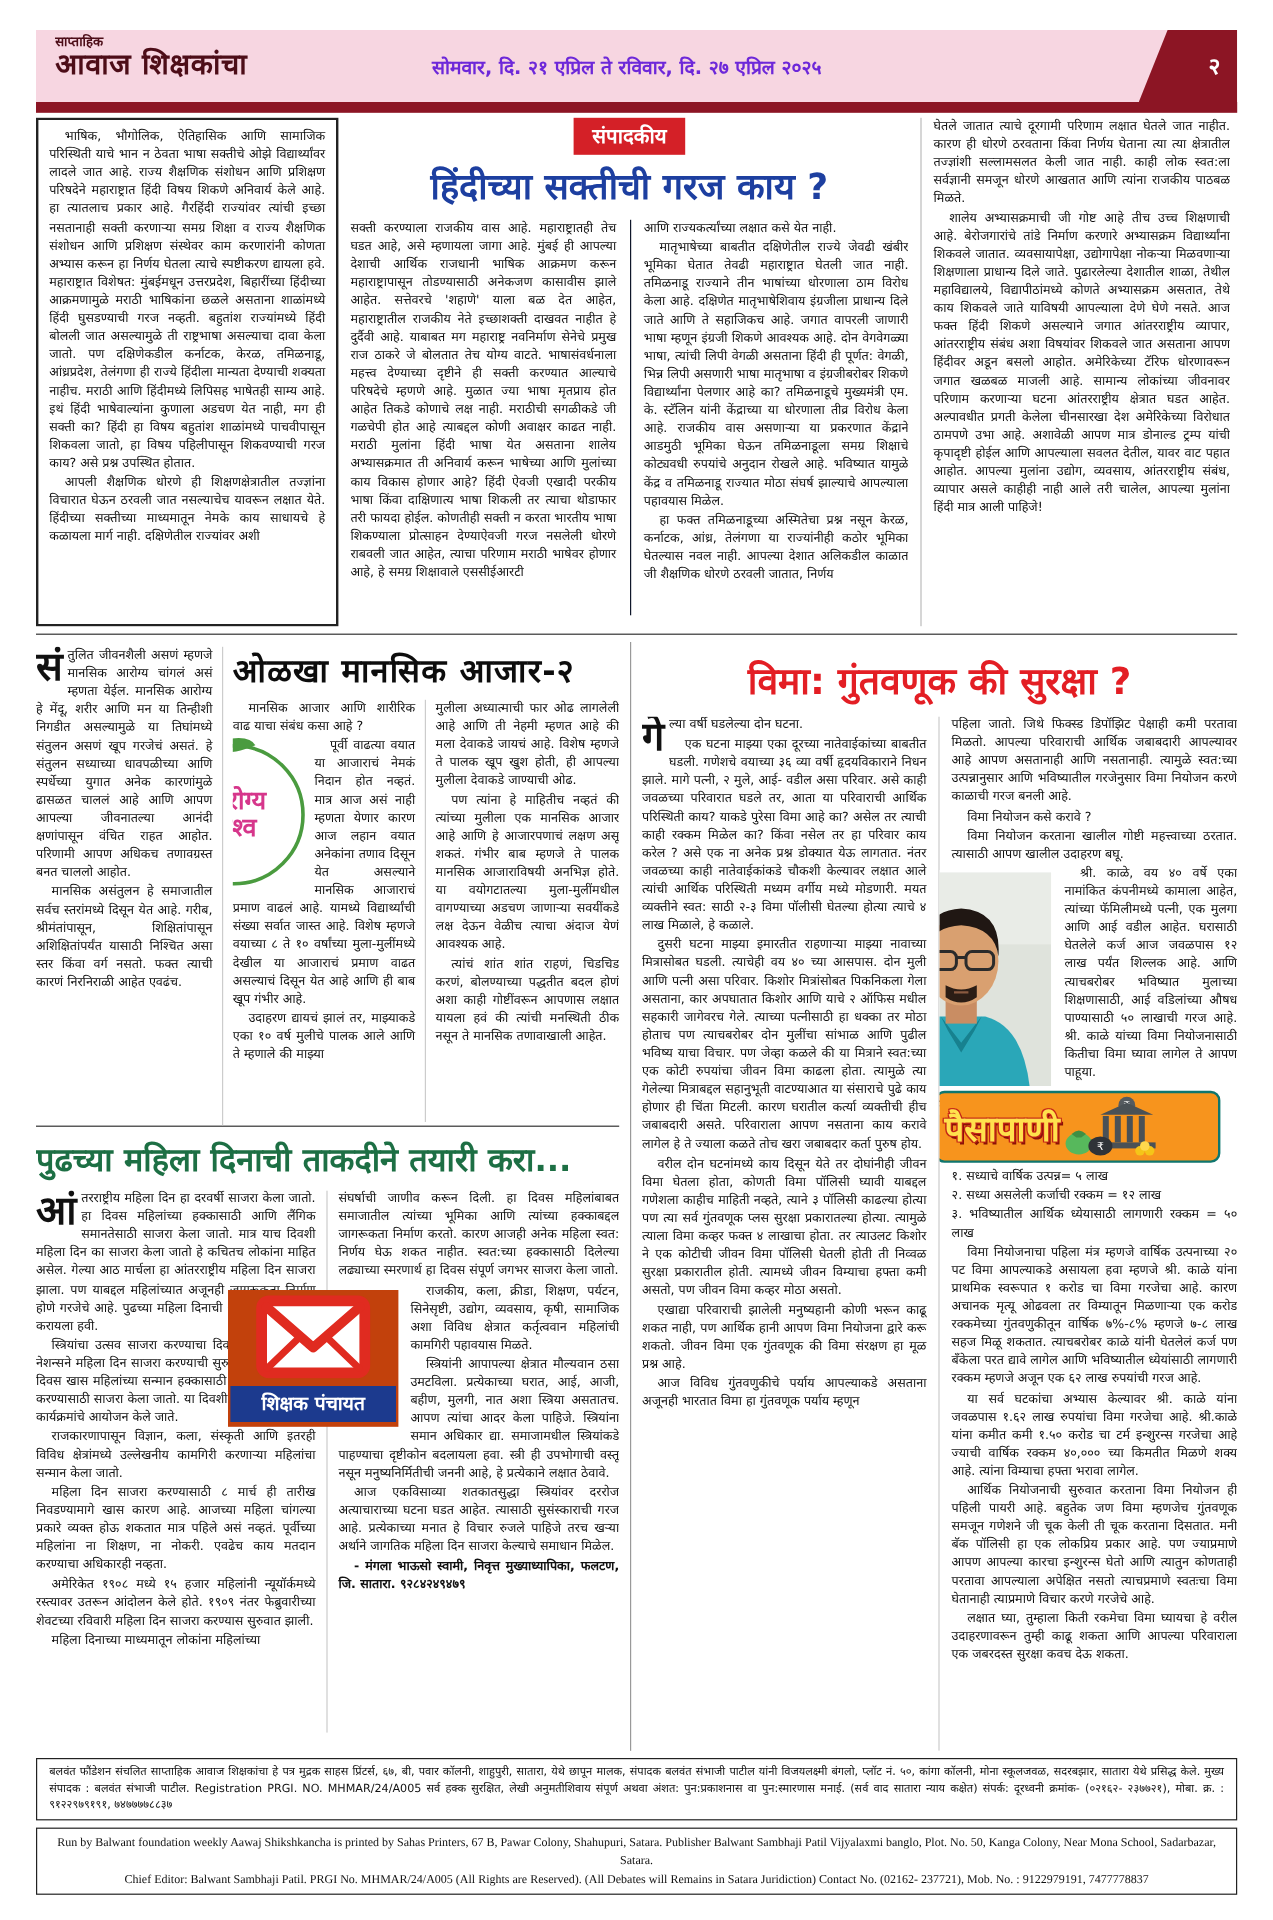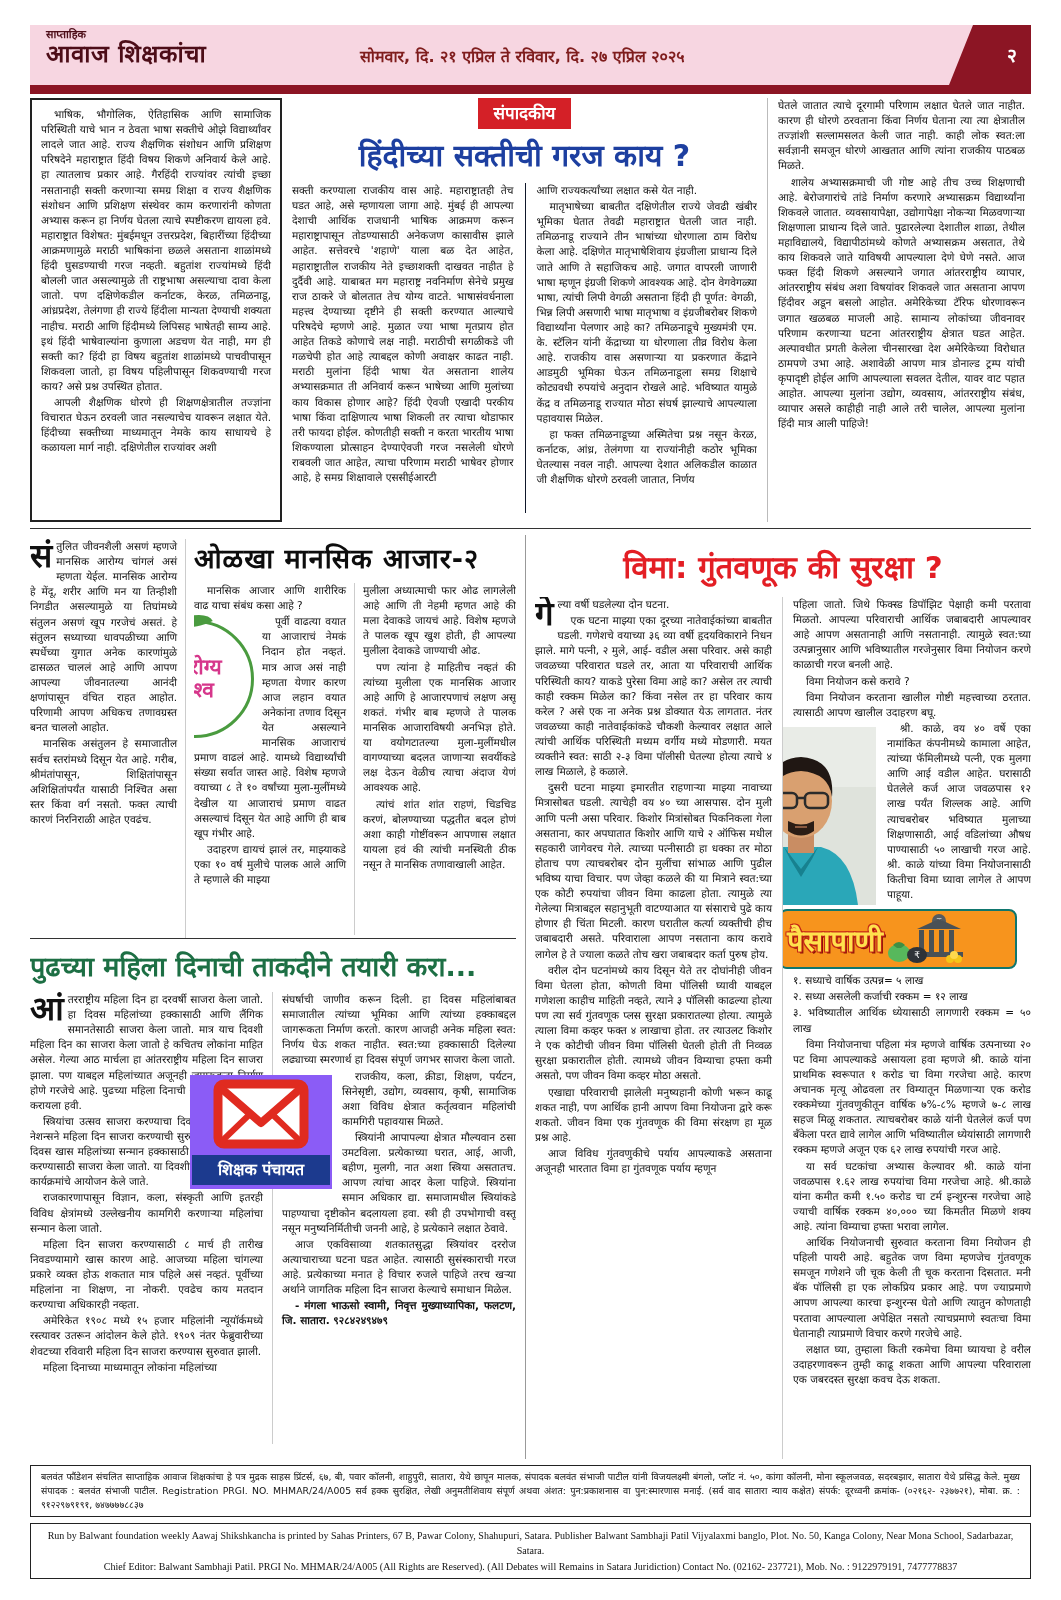--- a/index.html
+++ b/index.html
@@ -5,21 +5,21 @@
   * { box-sizing: border-box; margin: 0; padding: 0; }
   body { background:#777; font-family:"DejaVu Sans", sans-serif; }
   .page { width:1061px; height:1600px; background:#fff; margin:0 auto; position:relative; overflow:hidden; }
   .inner { width:1001px; margin:0 auto; }
 
   
   .band { position:relative; margin-top:25px; height:60px; background:#f7d6e1; }
   .masthead { position:absolute; left:16px; top:4px; color:#4d0d18; }
   .weekly { font-size:11px; font-weight:bold; line-height:1.1; }
   .paper-title { font-size:24px; font-weight:bold; line-height:1.15; letter-spacing:0.5px; }
-  .dateline { position:absolute; left:330px; top:20px; font-size:16px; font-weight:bold; color:#7f1d1d; }
+  .dateline { position:absolute; left:330px; top:20px; font-size:16px; font-weight:bold; color:#6d28d9; }
   .corner { position:absolute; right:0; top:0; width:100px; height:60px; background:#8c1524;
             clip-path:polygon(42% 0, 100% 0, 100% 100%, 18% 100%); }
   .corner span { position:absolute; right:14px; top:17px; color:#fff; font-size:19px; font-weight:bold; }
   .maroonbar { height:9px; background:#8c1524; }
 
   
   .col p { font-size:10.5px; line-height:1.44; text-align:justify; text-indent:13px; color:#111; margin:0 0 1px 0; }
   .col p.cont { text-indent:0; }
   .col p.q { text-indent:13px; }
   .dropcap { float:left; font-size:33px; line-height:0.9; font-weight:bold; padding:2px 4px 0 0; text-indent:0; }
@@ -58,21 +58,21 @@
   .leaf { position:absolute; width:34px; height:16px; background:#4a9b3f; border-radius:0 100% 0 100%; }
   .leaf.l1 { top:-10px; left:38px; transform:rotate(-25deg); }
 
   
   .wd { padding-top:6px; height:512px; overflow:hidden; }
   .wd-headline { color:#1d6f44; font-size:27px; font-weight:bold; margin:2px 0 8px; }
   .wd-cols { display:flex; height:452px; overflow:hidden; }
   .wd-col { width:50%; }
   .wd-col:first-child { padding-right:9px; border-right:1px solid #ccc; }
   .wd-col:last-child { padding-left:9px; }
-  .panchayat { float:left; width:142px; margin:6px 10px 4px -92px; background:#8b5cf6; text-align:center; padding:4px 2px; }
+  .panchayat { float:left; width:142px; margin:6px 10px 4px -92px; background:#c2410c; text-align:center; padding:4px 2px; }
   .p-box { background:#1c3a8e; color:#fff; font-weight:bold; font-size:16px; padding:3px 6px 5px; margin-top:2px; }
   .author { font-weight:bold; font-size:11px; text-align:left; margin-top:4px; text-indent:13px; }
 
   
   .ins-headline { text-align:center; color:#e31e24; font-size:31px; font-weight:bold; margin:10px 0 10px; }
   .ins-cols { display:flex; height:862px; overflow:hidden; }
   .ins-col { width:50%; overflow:hidden; }
   .ins-col:first-child { padding-right:10px; border-right:1px solid #ccc; }
   .ins-col:last-child { padding-left:10px; }
   .photo-wrap { float:left; width:156px; margin:4px 8px 2px -70px; background:#fff; padding:2px; text-align:center; }
@@ -152,21 +152,21 @@
                   <svg class="leaf l1"></svg>
 
                   <div class="t">आरोग्य</div>
                   <div class="t">विश्व</div>
                 </div>
                 <p>पूर्वी वाढत्या वयात या आजाराचं नेमकं निदान होत नव्हतं. मात्र आज असं नाही म्हणता येणार कारण आज लहान वयात अनेकांना तणाव दिसून येत असल्याने मानसिक आजाराचं प्रमाण वाढलं आहे. यामध्ये विद्यार्थ्यांची संख्या सर्वात जास्त आहे. विशेष म्हणजे वयाच्या ८ ते १० वर्षांच्या मुला-मुलींमध्ये देखील या आजाराचं प्रमाण वाढत असल्याचं दिसून येत आहे आणि ही बाब खूप गंभीर आहे.</p>
                 <p>उदाहरण द्यायचं झालं तर, माझ्याकडे एका १० वर्ष मुलीचे पालक आले आणि ते म्हणाले की माझ्या</p>
               </div>
               <div class="mh-colC col">
                 <p class="cont">मुलीला अध्यात्माची फार ओढ लागलेली आहे आणि ती नेहमी म्हणत आहे की मला देवाकडे जायचं आहे. विशेष म्हणजे ते पालक खूप खुश होती, ही आपल्या मुलीला देवाकडे जाण्याची ओढ.</p>
-                <p>पण त्यांना हे माहितीच नव्हतं की त्यांच्या मुलीला एक मानसिक आजार आहे आणि हे आजारपणाचं लक्षण असू शकतं. गंभीर बाब म्हणजे ते पालक मानसिक आजाराविषयी अनभिज्ञ होते. या वयोगटातल्या मुला-मुलींमधील वागण्याच्या बदलत जाणाऱ्या सवयींकडे लक्ष देऊन वेळीच त्याचा अंदाज येणं आवश्यक आहे.</p>
+                <p>पण त्यांना हे माहितीच नव्हतं की त्यांच्या मुलीला एक मानसिक आजार आहे आणि हे आजारपणाचं लक्षण असू शकतं. गंभीर बाब म्हणजे ते पालक मानसिक आजाराविषयी अनभिज्ञ होते. या वयोगटातल्या मुला-मुलींमधील वागण्याच्या अडचण जाणाऱ्या सवयींकडे लक्ष देऊन वेळीच त्याचा अंदाज येणं आवश्यक आहे.</p>
                 <p>त्यांचं शांत शांत राहणं, चिडचिड करणं, बोलण्याच्या पद्धतीत बदल होणं अशा काही गोष्टींवरून आपणास लक्षात यायला हवं की त्यांची मनस्थिती ठीक नसून ते मानसिक तणावाखाली आहेत.</p>
               </div>
             </div>
           </div>
         </section>
 
         <section class="wd">
           <h2 class="wd-headline">पुढच्या महिला दिनाची ताकदीने तयारी करा...</h2>
           <div class="wd-cols">
             <div class="wd-col col">

